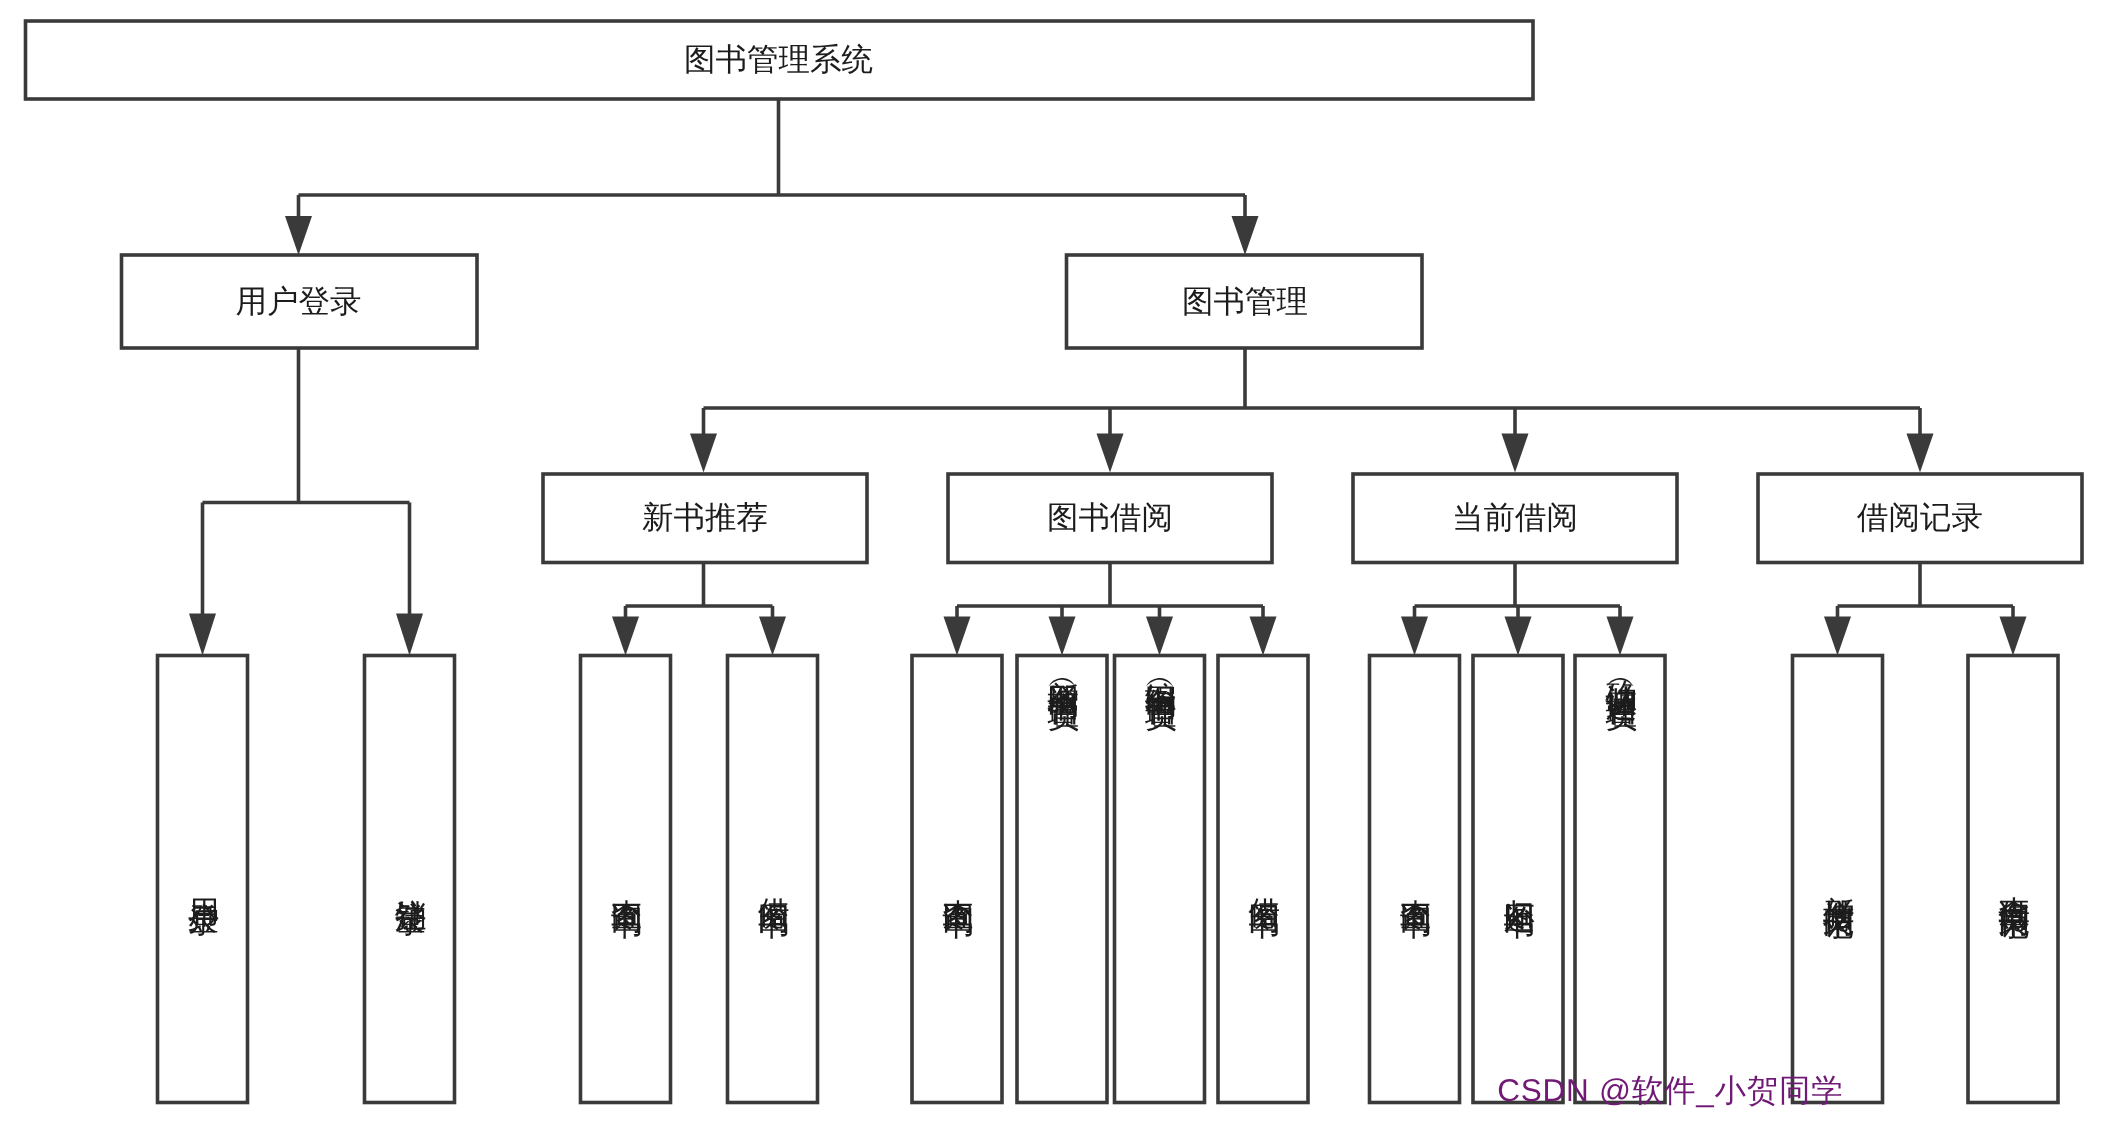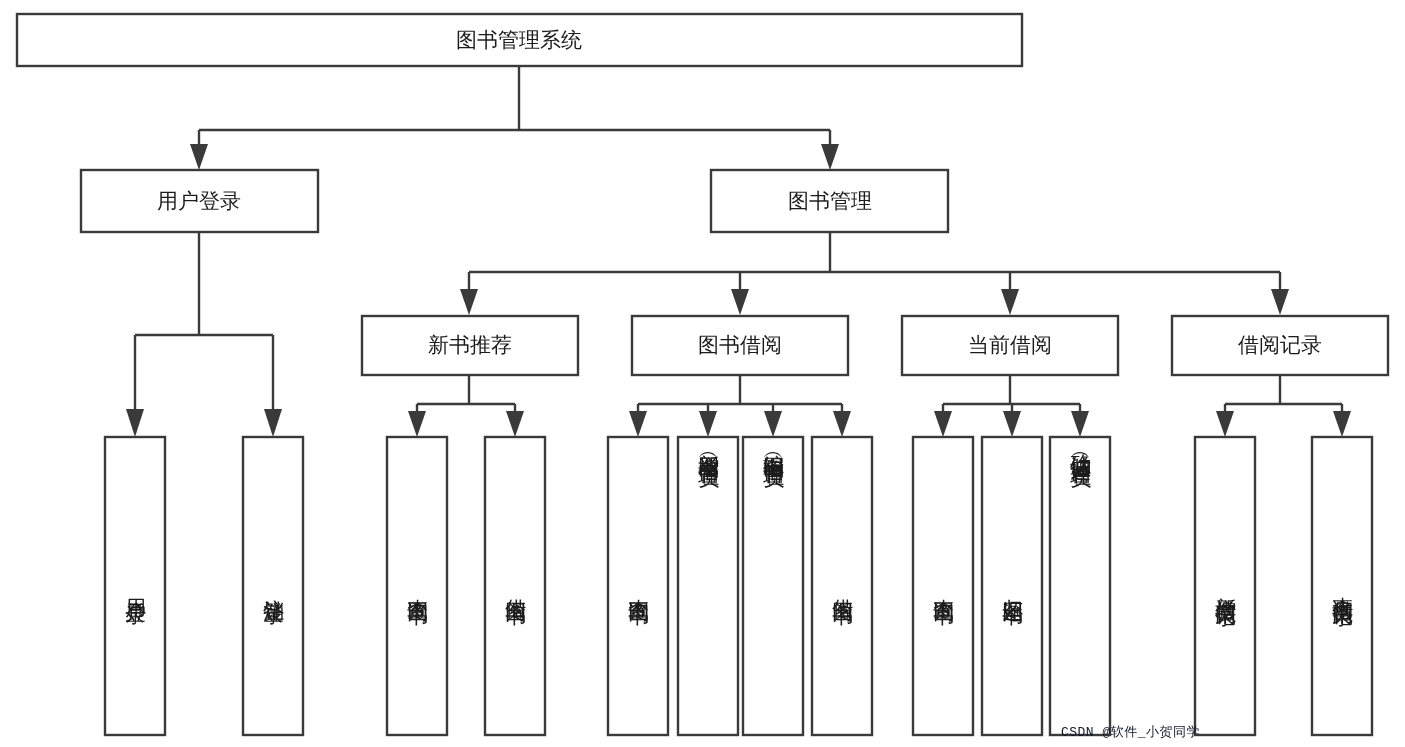--- a/index.html
+++ b/index.html
@@ -11,20 +11,21 @@
     width: 1405px;
     height: 747px;
     font-family: "DejaVu Sans", "Liberation Sans", sans-serif;
     overflow: hidden;
     position: relative;
   }
   #diagram-root {
     position: relative;
     width: 1208px;
     height: 747px;
+    padding-left: 29px;
   }
   svg.diagram-svg {
     position: absolute;
     top: 0;
     left: 0;
     width: 1405px;
     height: 747px;
   }
   .node-box {
     fill: #ffffff;
@@ -62,23 +63,23 @@
     font-size: 21px;
     line-height: 1.22;
     color: #1c1c1c;
     letter-spacing: 2px;
     white-space: nowrap;
   }
   .watermark {
     position: absolute;
     right: 8px;
     bottom: 6px;
-    font-family: Liberation Mono, monospace;
-    font-size: 13px;
-    color: #0f172a;
+    font-family: Liberation Sans, sans-serif;
+    font-size: 21px;
+    color: #701a75;
     white-space: nowrap;
     letter-spacing: 0.5px;
   }
 </style>
 </head>
 <body>
 
 <div id="diagram-root">
 
   <svg class="diagram-svg" viewBox="0 0 1405 747" xmlns="http://www.w3.org/2000/svg">

